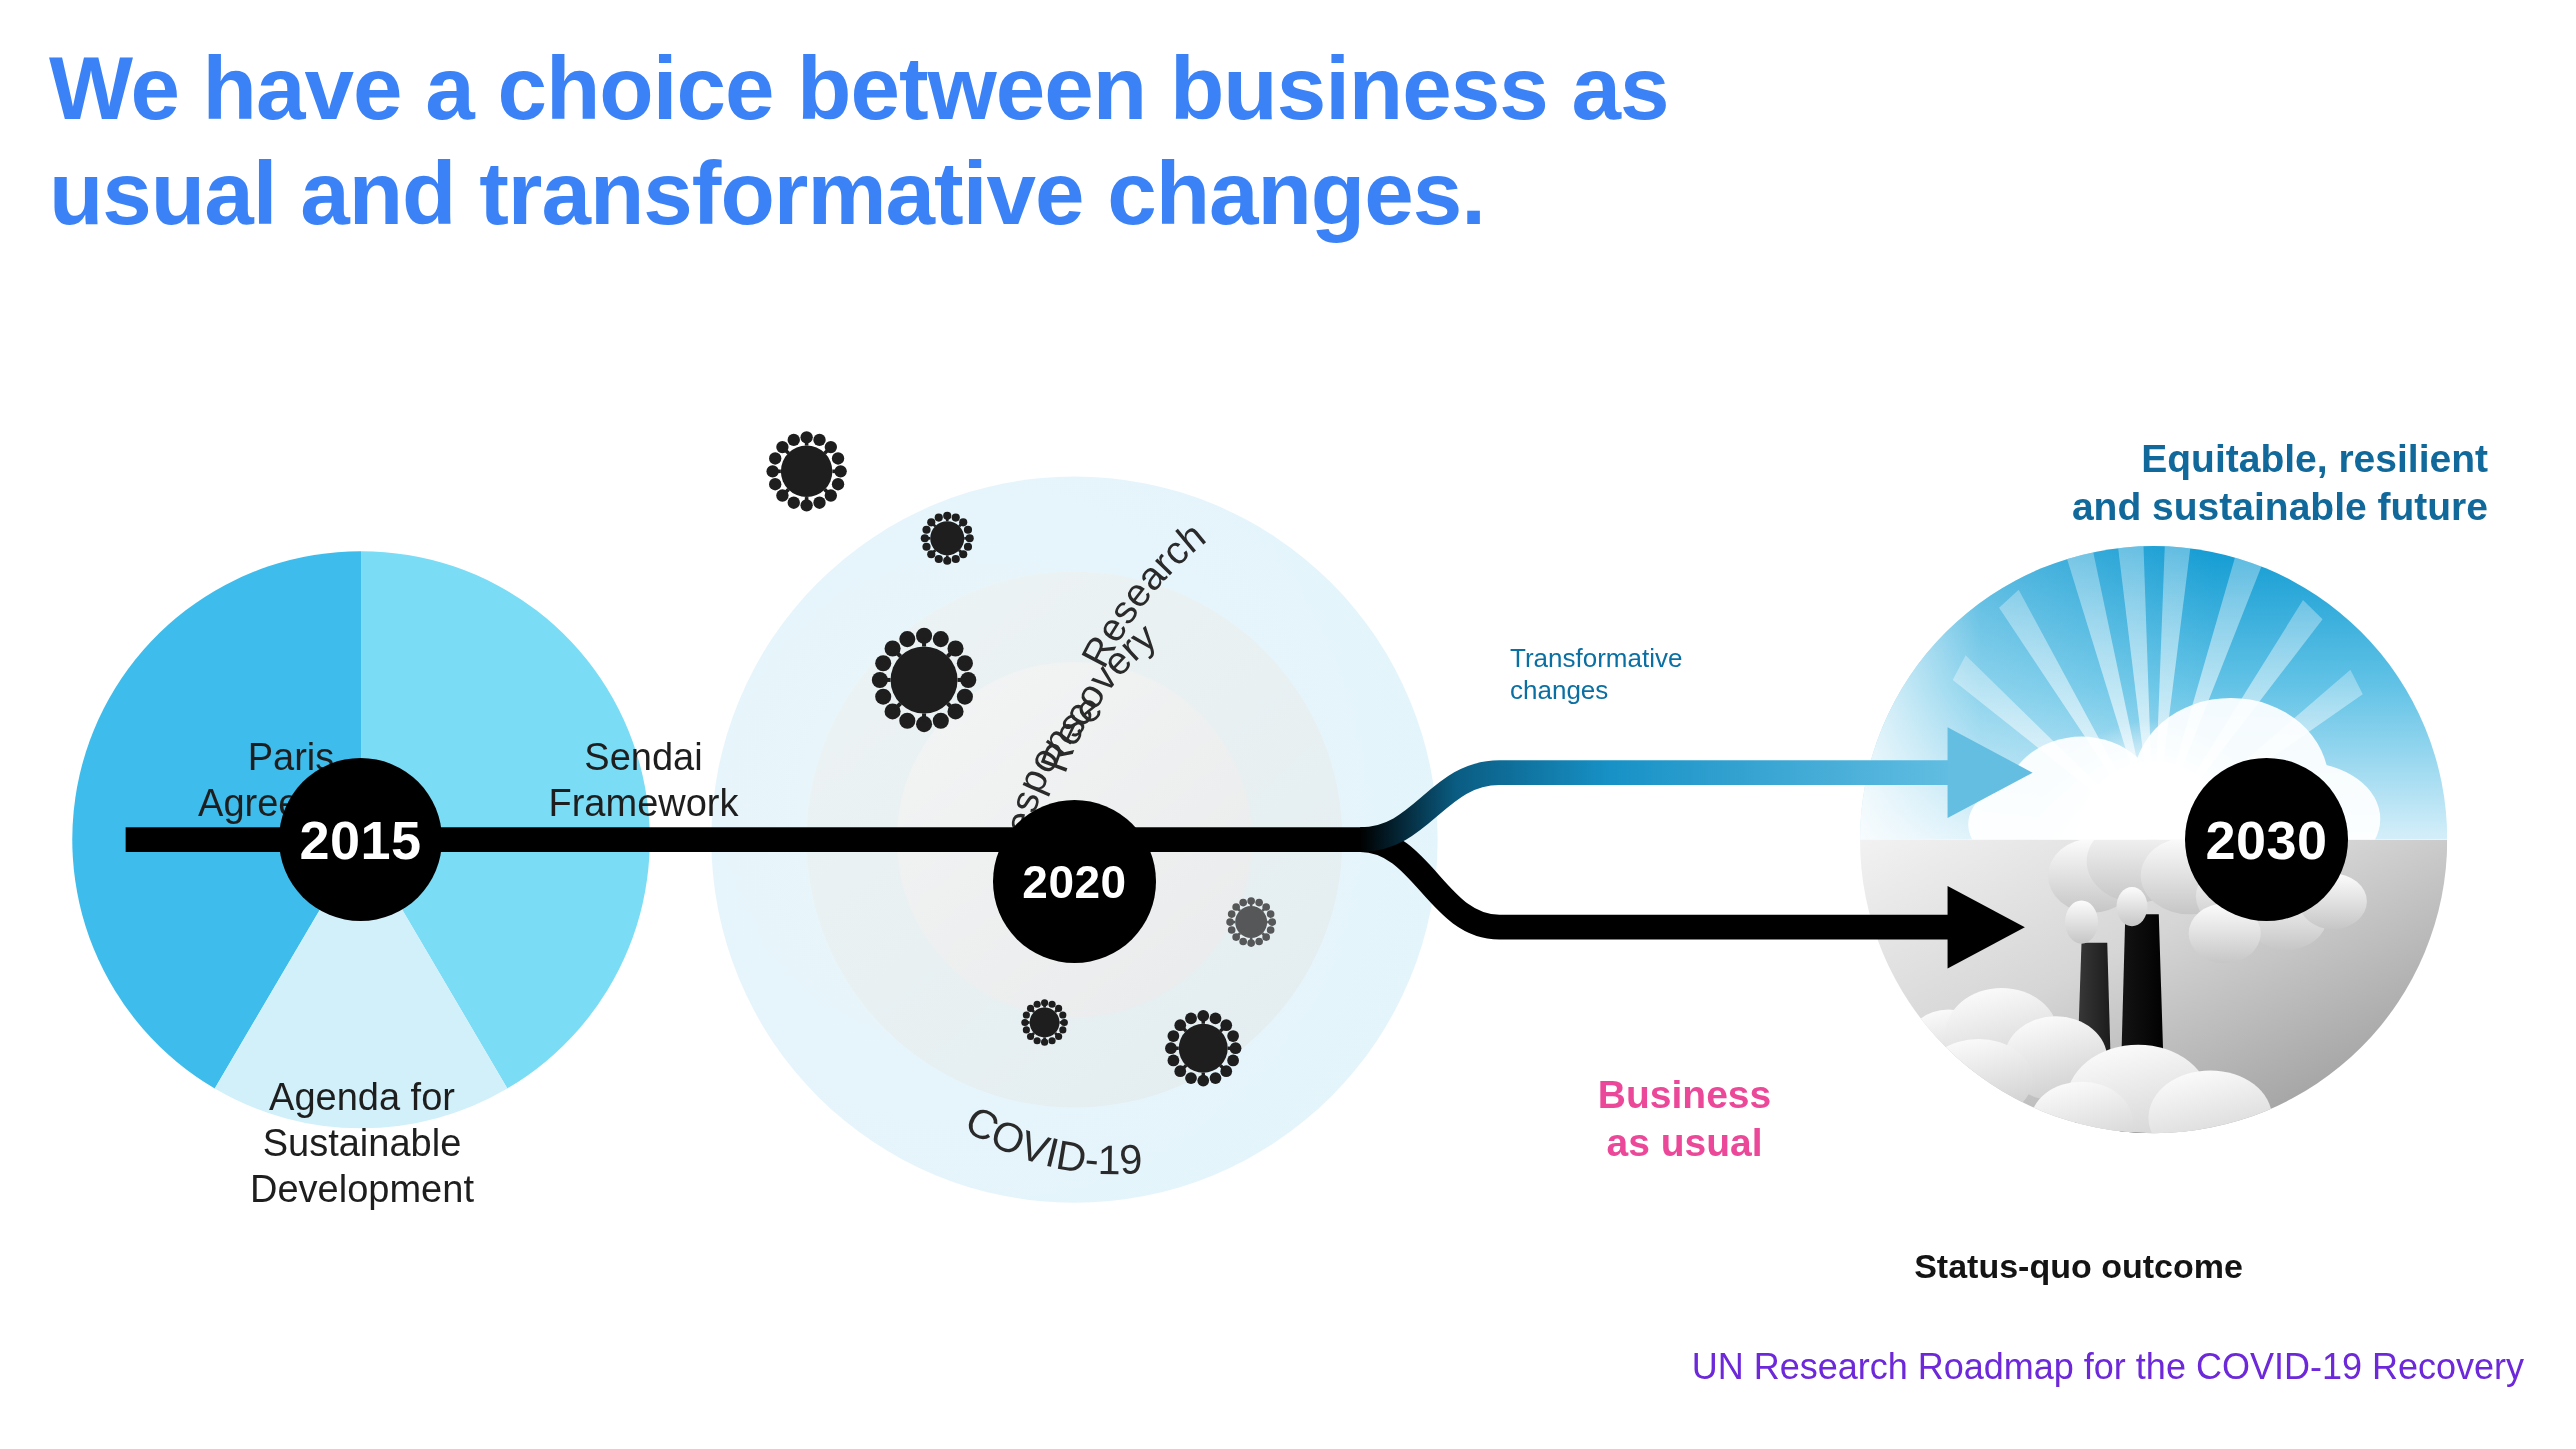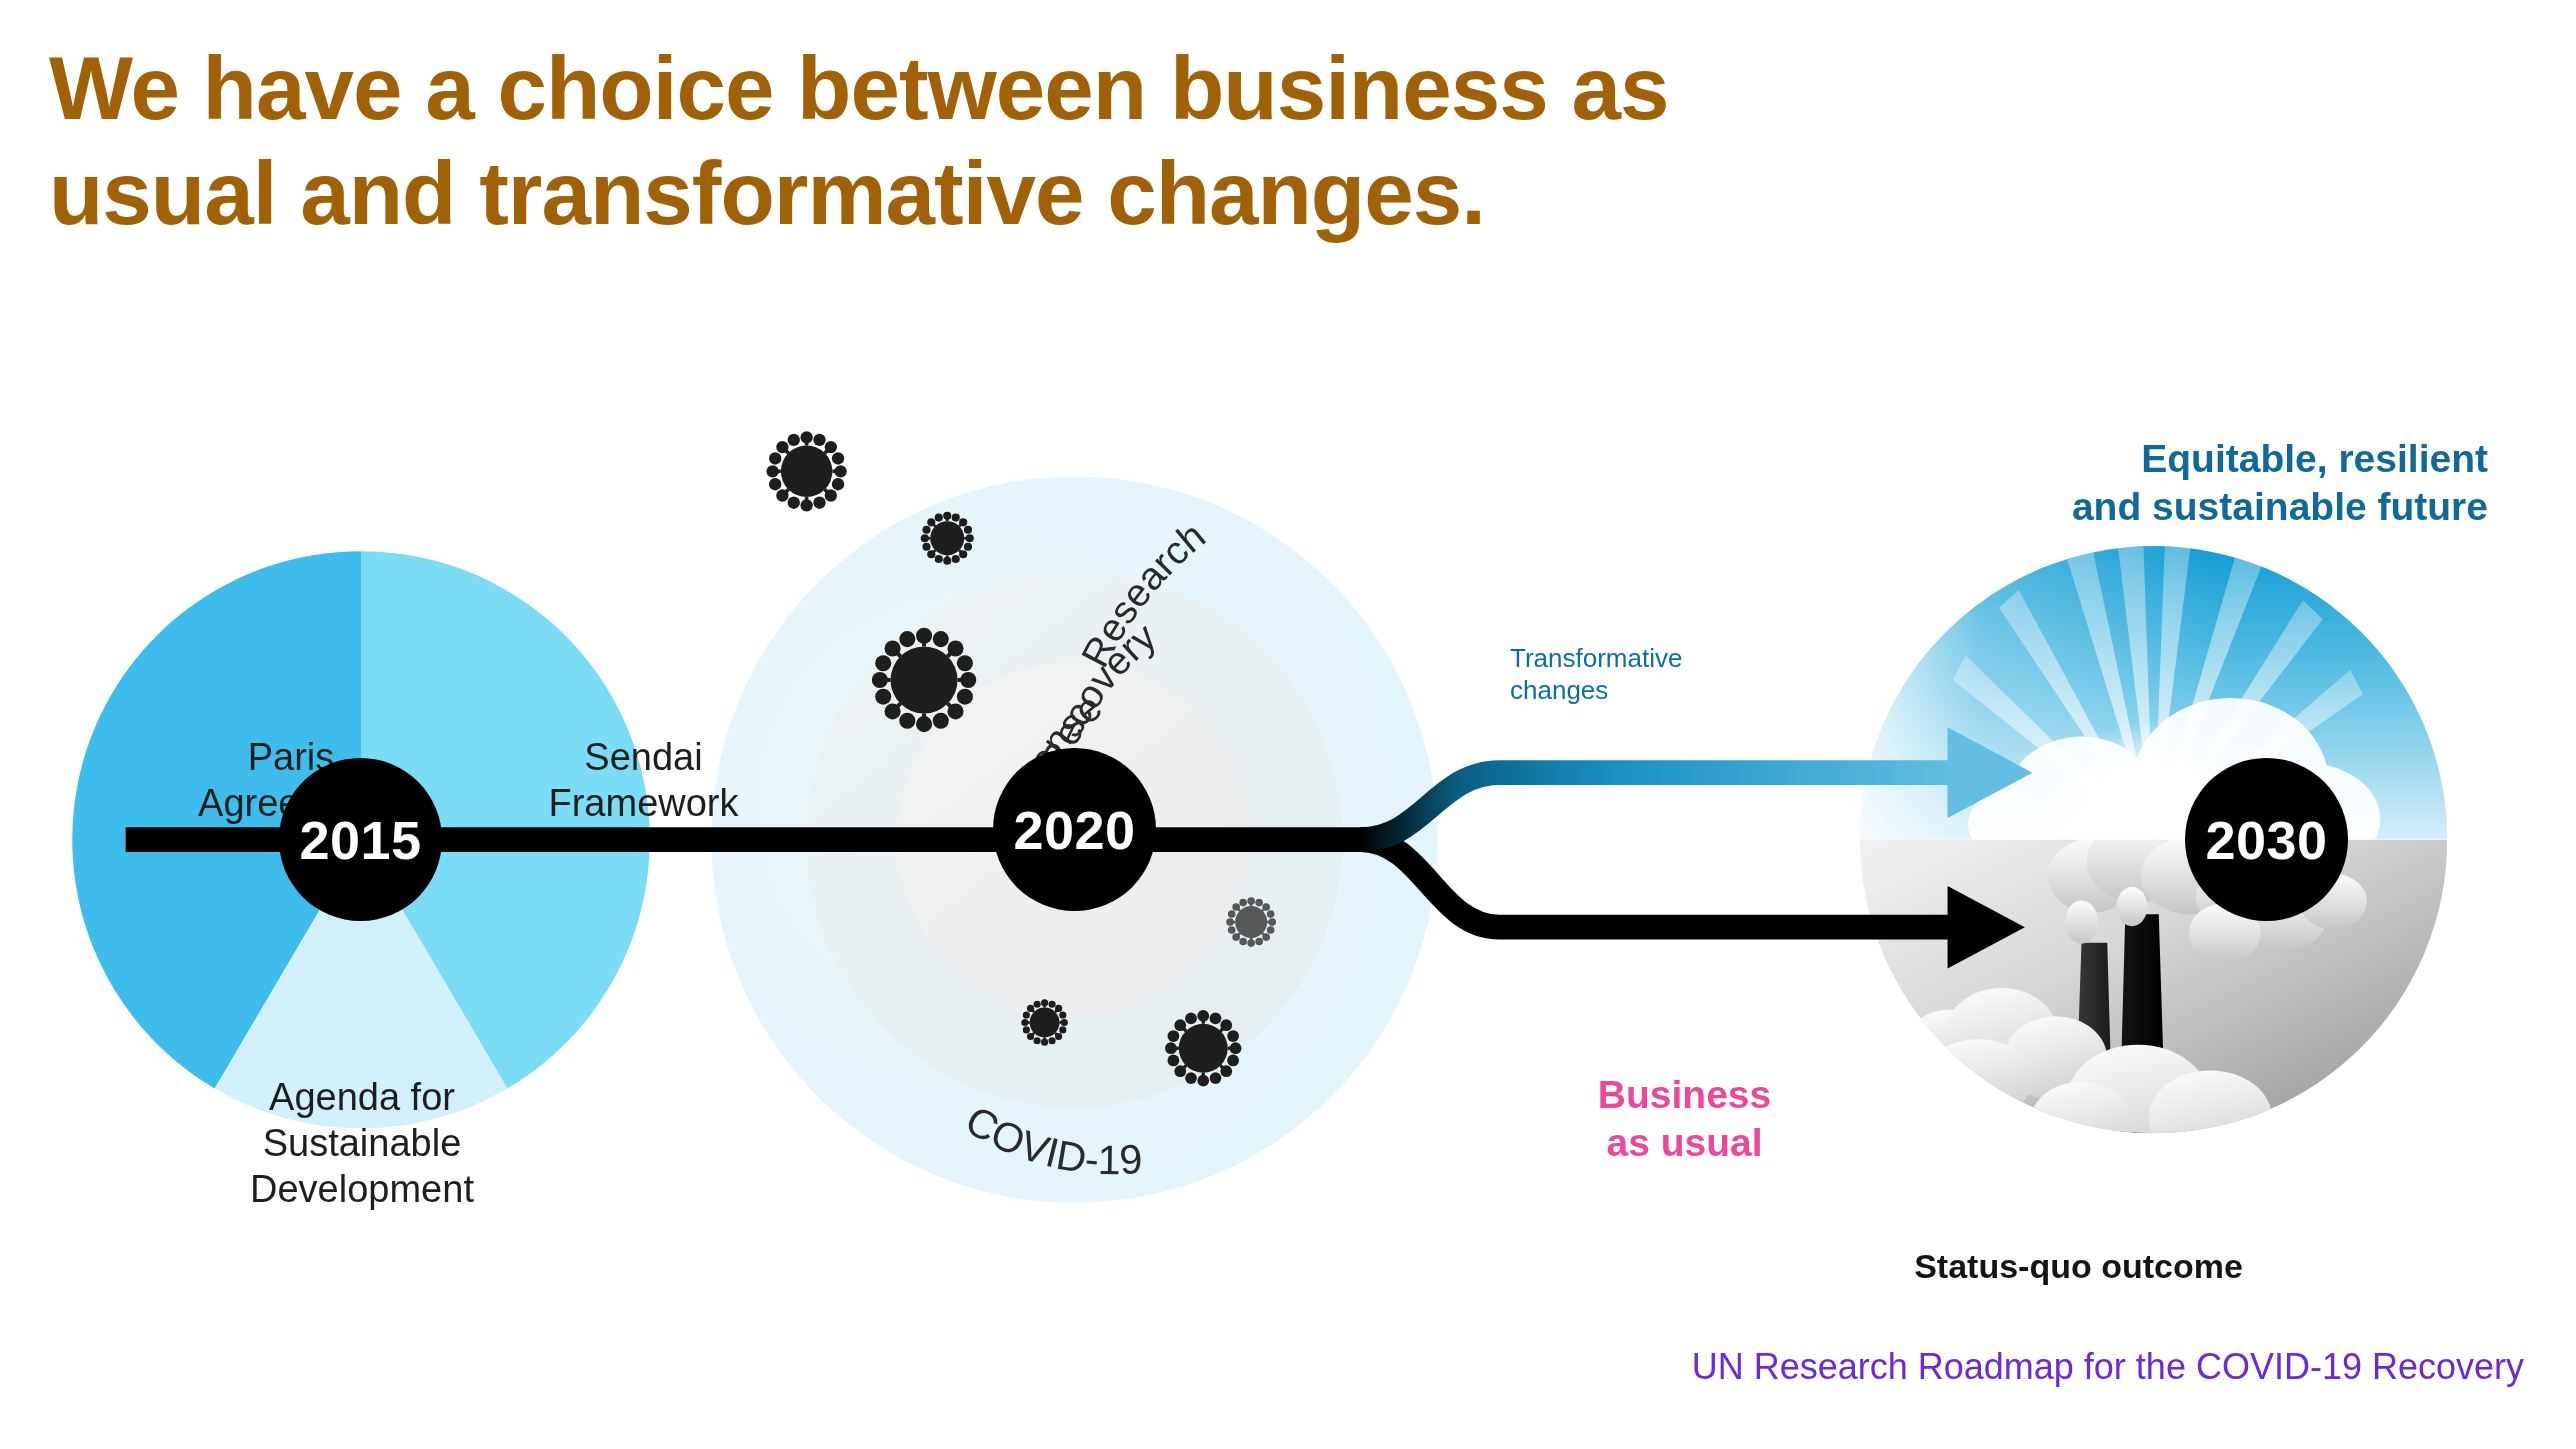--- a/index.html
+++ b/index.html
@@ -19,21 +19,21 @@
   
   #title {
     position: absolute;
     left: 49px;
     top: 36px;
     width: 2164px;
     font-family: "Liberation Sans", sans-serif;
     font-size: 89px;
     line-height: 1.18;
     letter-spacing: -1px;
-    color: #a16207;
+    color: #3b82f6;
     font-weight: 700;
   }
   #title .strong { font-weight: 800; }
 
   
   .abs-text {
     position: absolute;
     font-family: "Liberation Sans", sans-serif;
     white-space: pre;
   }
@@ -514,21 +514,21 @@
 and sustainable future</div>
   </div>
 
   <div class="abs-text lbl-status" style="left:1821px; top:1247px; width:515px;">Status-quo outcome</div>
 
   <div class="abs-text lbl-source" style="left:1236px; top:1346px; width:1288px;">UN Research Roadmap for the COVID-19 Recovery</div>
 
   <div class="node" style="left:279px; top:758px; width:163px; height:163px; font-size:54px;">
     <span>2015</span>
   </div>
-  <div class="node" style="left:993px; top:748px; width:163px; height:163px; font-size:54px;justify-content:center;">
+  <div class="node" style="left:993px; top:800px; width:163px; height:163px; font-size:46px;justify-content:center;">
     <span>2020</span>
   </div>
   <div class="node" style="left:2185px; top:758px; width:163px; height:163px; font-size:54px;">
     <span>2030</span>
   </div>
 
 </div>
 
 
 </body></html>

